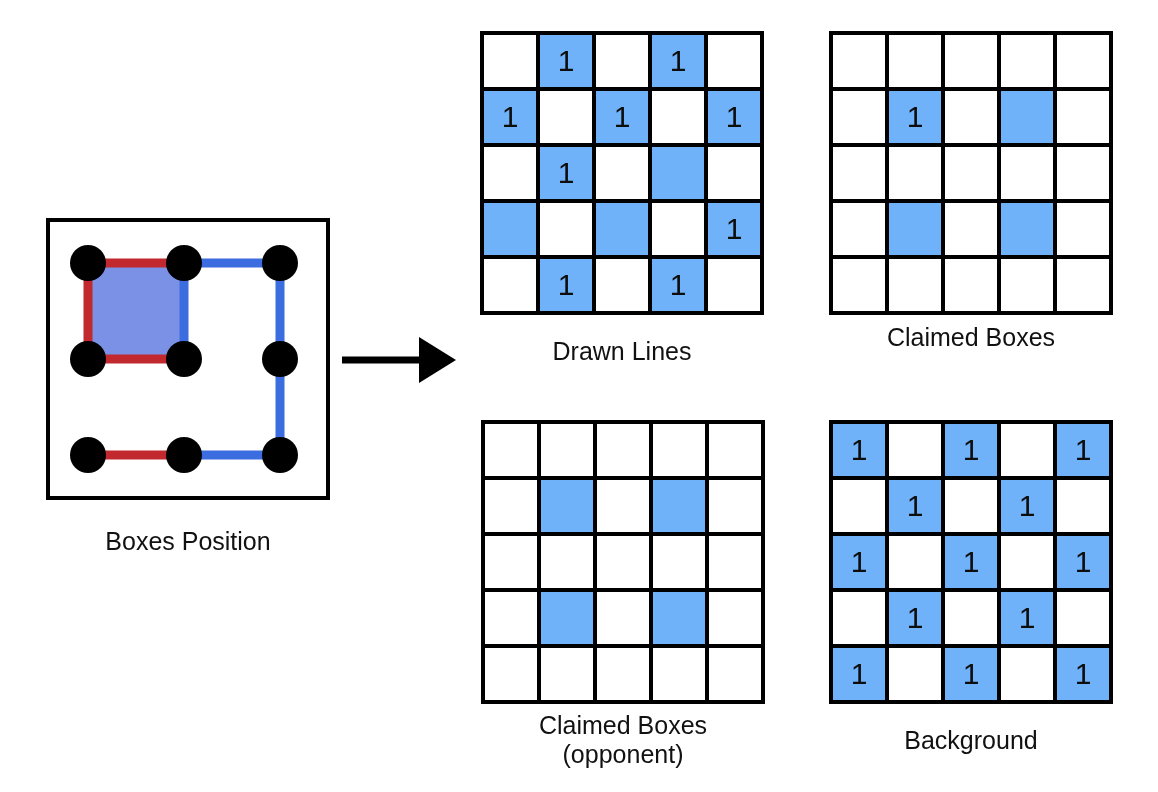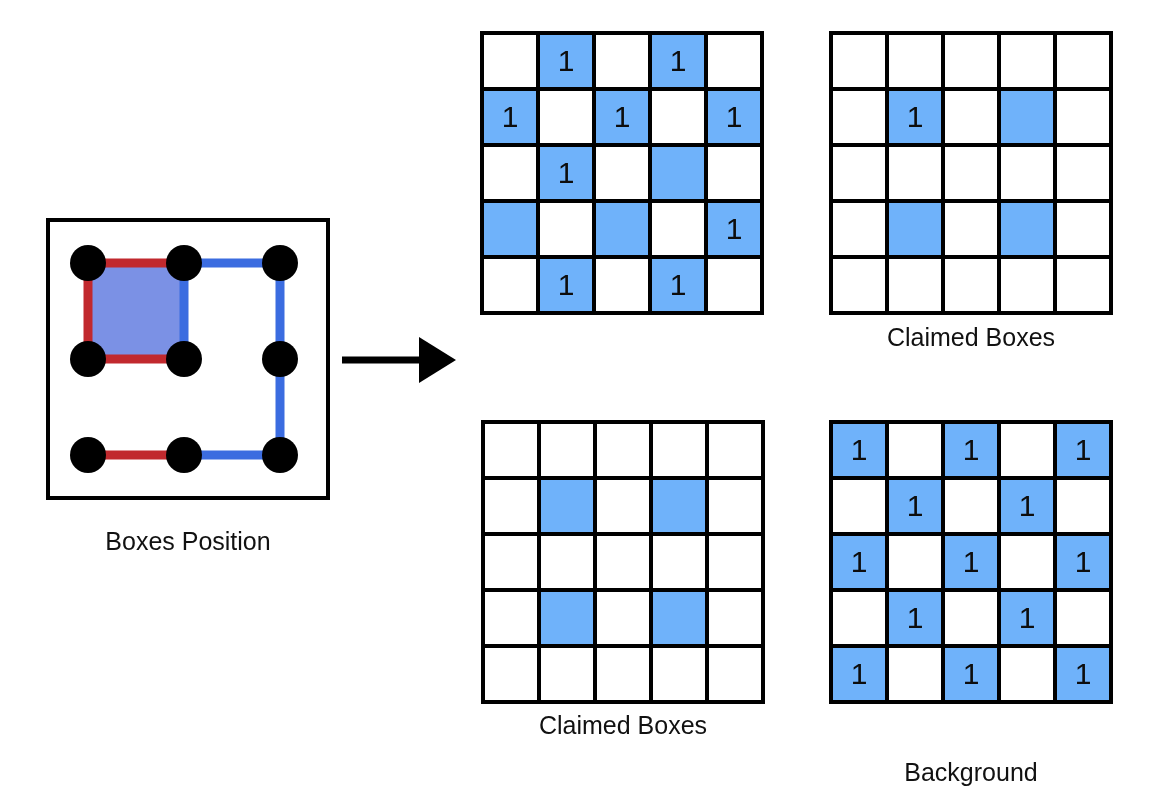--- a/index.html
+++ b/index.html
@@ -37,21 +37,21 @@
     border: 4px solid #000000;
     width: 284px; height: 284px;
   }
   .grid-drawn-lines     { left: 480px; top: 31px; }
   .grid-claimed-current { left: 829px; top: 31px; }
   .grid-claimed-opponent{ left: 481px; top: 420px; }
   .grid-background      { left: 829px; top: 420px; }
   .label-drawn-lines      { left: 480px; top: 337px; width: 284px; }
   .label-claimed-current  { left: 829px; top: 323px; width: 284px; }
   .label-claimed-opponent { left: 481px; top: 711px; width: 284px; }
-  .label-background       { left: 829px; top: 726px; width: 284px; margin-top: 32px; }
+  .label-background       { left: 829px; top: 726px; width: 284px; }
   .cell {
     background: #ffffff;
     display: flex;
     align-items: center;
     justify-content: center;
     font-size: 30px;
     line-height: 1;
     color: #0d0d0d;
   }
   .cell.filled { background: #6fb2fa; }
@@ -193,23 +193,27 @@
       <div class="cell"></div>
       <div class="cell filled">1</div>
       <div class="cell"></div>
       <div class="cell filled">1</div>
       <div class="cell"></div>
       <div class="cell filled">1</div>
       <div class="cell"></div>
       <div class="cell filled">1</div>
     </div>
 
+  <div class="abs label label-drawn-lines">
+    <div>Drawn Lines</div>
+  </div>
   <div class="abs label label-claimed-current">
     <div>Claimed Boxes</div>
   </div>
   <div class="abs label label-claimed-opponent">
     <div>Claimed Boxes</div>
+    <div>(opponent)</div>
   </div>
   <div class="abs label label-background">
     <div>Background</div>
   </div>
 
 </div>
 
 </body></html>

